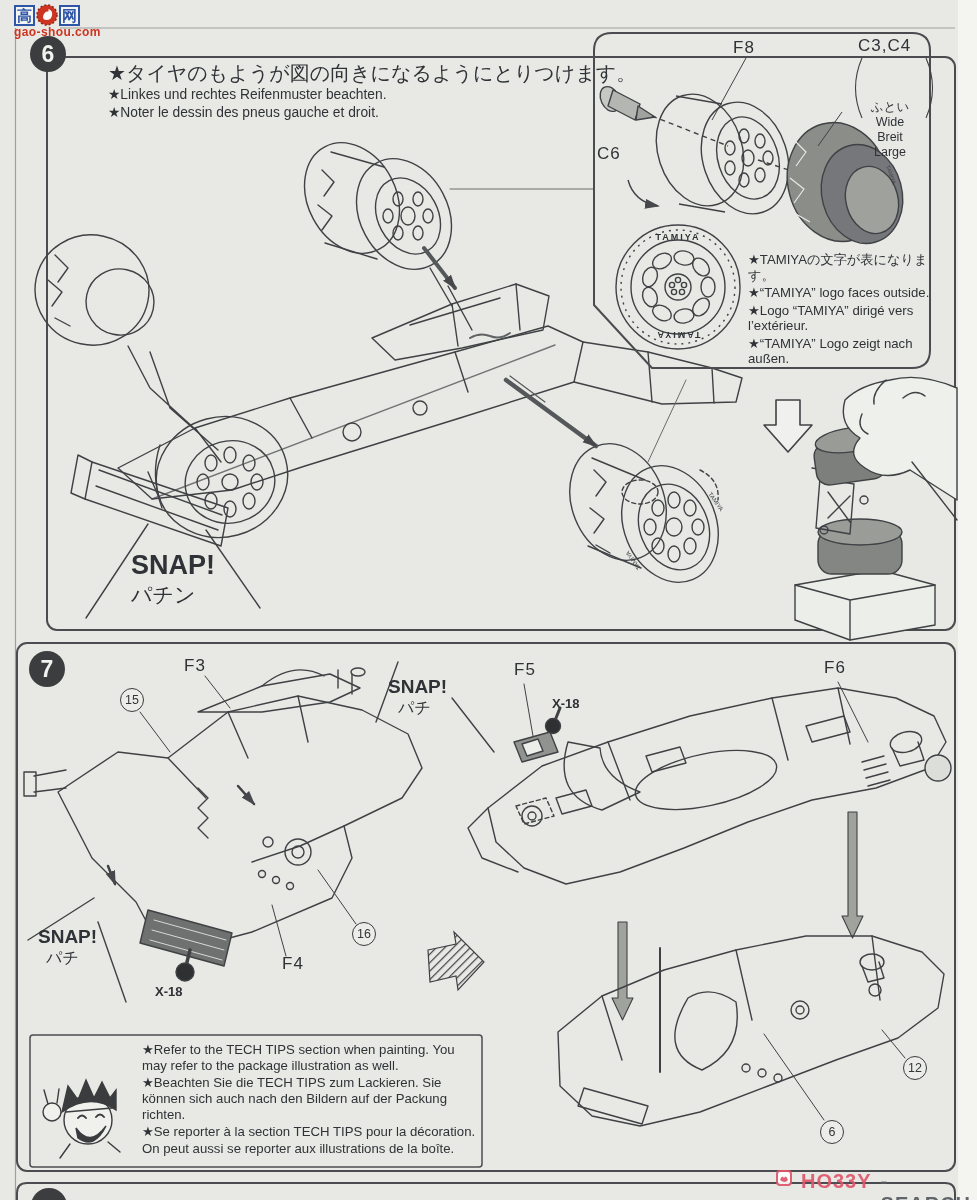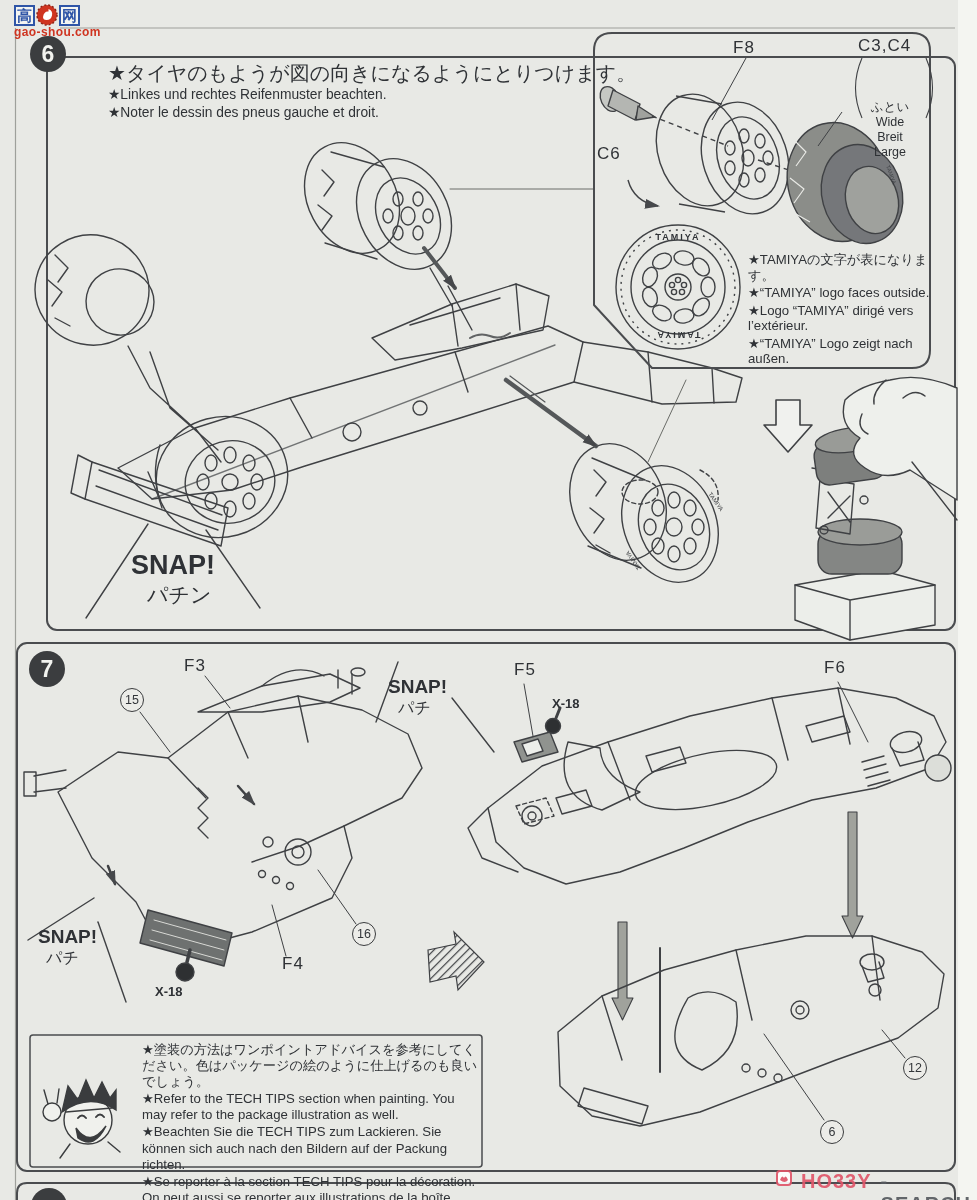--- a/index.html
+++ b/index.html
@@ -392,21 +392,21 @@
   </div>
   <div class="abs inset-note" style="left:748px;top:252px;">
     <p>★TAMIYAの文字が表になります。</p>
     <p>★“TAMIYA” logo faces outside.</p>
     <p>★Logo “TAMIYA” dirigé vers l’extérieur.</p>
     <p>★“TAMIYA” Logo zeigt nach außen.</p>
   </div>
 
   <div class="abs" style="left:131px;top:550px;">
     <div class="snap-en" style="font-size:27px;">SNAP!</div>
-    <div class="snap-jp" style="font-size:21px;margin-left:16px;">パチン</div>
+    <div class="snap-jp" style="font-size:21px;">パチン</div>
   </div>
 
   <div class="abs partlbl" style="left:184px;top:656px;">F3</div>
   <div class="abs partlbl" style="left:282px;top:954px;">F4</div>
   <div class="abs partlbl" style="left:514px;top:660px;">F5</div>
   <div class="abs partlbl" style="left:824px;top:658px;">F6</div>
   <div class="abs paintlbl" style="left:552px;top:696px;">X-18</div>
   <div class="abs paintlbl" style="left:155px;top:984px;">X-18</div>
 
   <div class="abs circnum" style="left:120px;top:688px;">
@@ -425,21 +425,20 @@
   <div class="abs" style="left:388px;top:676px;">
     <div class="snap-en" style="font-size:19px;">SNAP!</div>
     <div class="snap-jp" style="font-size:16px;padding-left:10px;">パチ</div>
   </div>
   <div class="abs" style="left:38px;top:926px;">
     <div class="snap-en" style="font-size:19px;">SNAP!</div>
     <div class="snap-jp" style="font-size:16px;padding-left:8px;">パチ</div>
   </div>
 
   <div class="abs small-note" style="left:142px;top:1042px;width:336px;">
-    <p>★塗装の方法はワンポイントアドバイスを参考にしてください。色はパッケージの絵のように仕上げるのも良いでしょう。</p>
     <p>★Refer to the TECH TIPS section when painting. You may refer to the package illustration as well.</p>
     <p>★Beachten Sie die TECH TIPS zum Lackieren. Sie können sich auch nach den Bildern auf der Packung richten.</p>
     <p>★Se reporter à la section TECH TIPS pour la décoration. On peut aussi se reporter aux illustrations de la boîte.</p>
   </div>
 
   <div class="abs hs" style="left:776px;top:1170px;">
     <span style="display:inline-block;width:16px;height:16px;">
       <svg width="16" height="16" viewBox="0 0 16 16">
         <rect x="1" y="1" width="14" height="14" rx="3" fill="#fff" stroke="#e0566a" stroke-width="2"></rect>
         <path d="M4,10 q2,-6 4,-2 q2,-4 4,2 q-3,4 -8,0 z" fill="#e0566a"></path>

